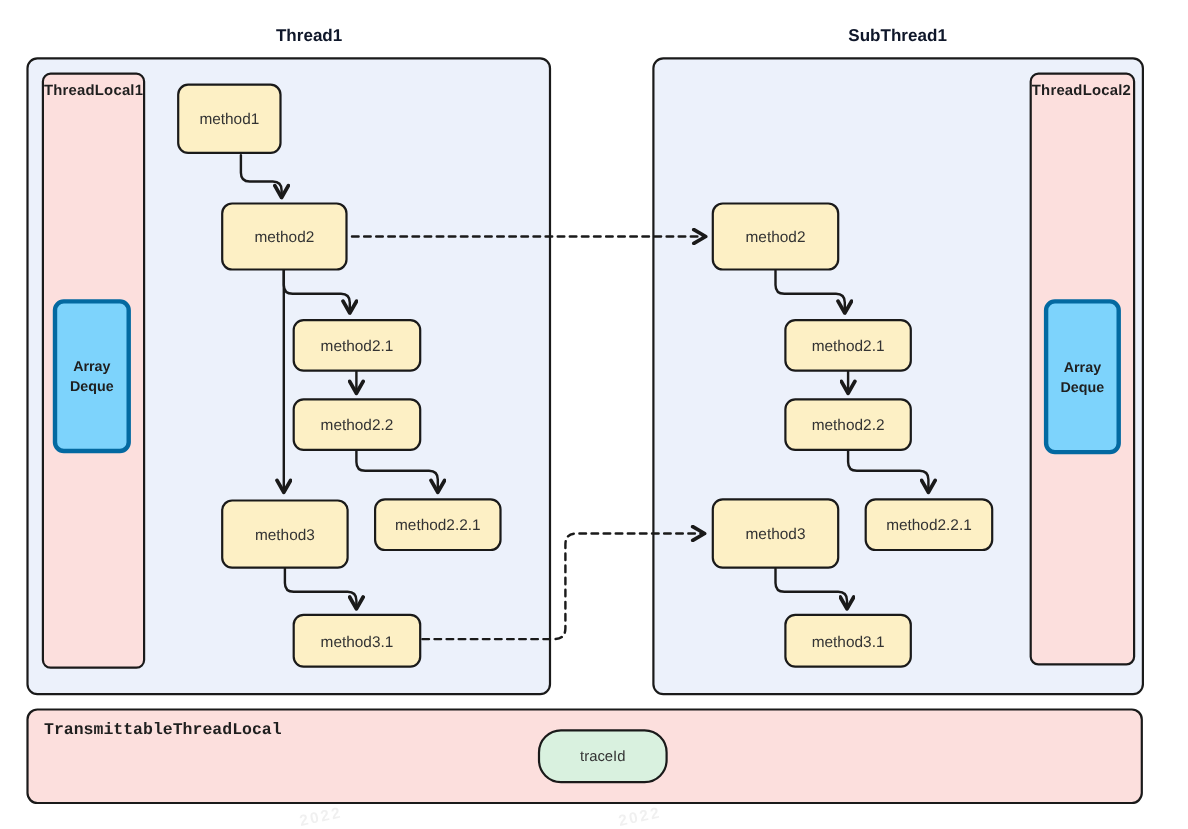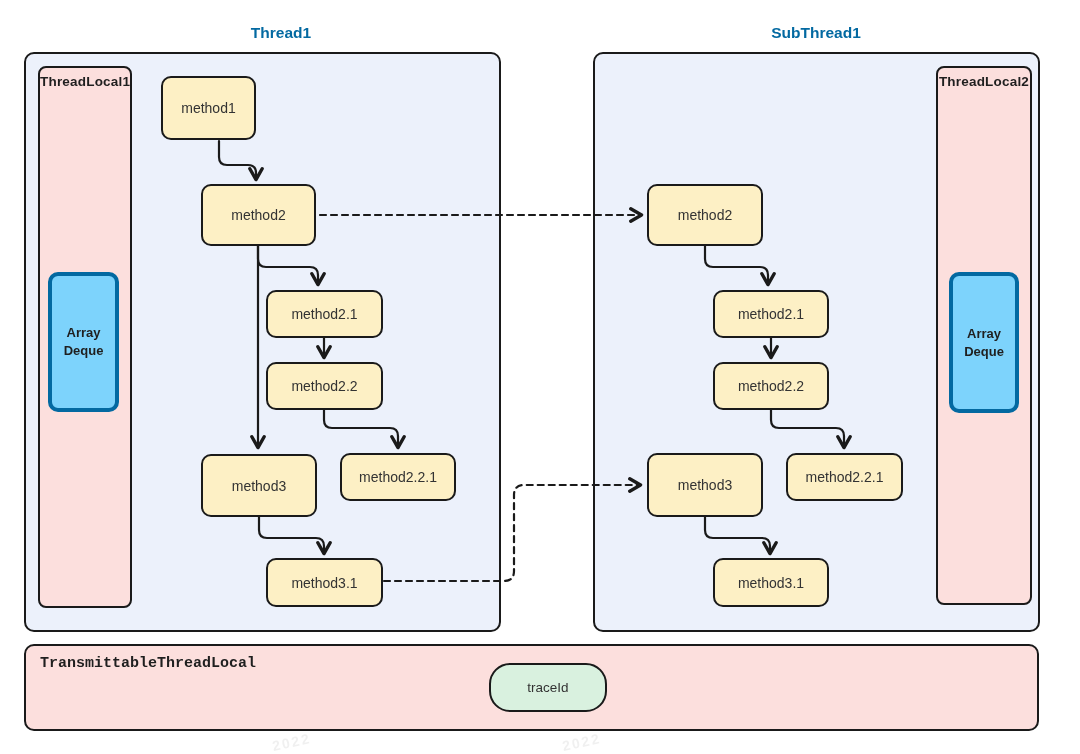--- a/index.html
+++ b/index.html
@@ -8,21 +8,21 @@
     font-family:"Liberation Sans","DejaVu Sans",sans-serif;color:#222;
   }
   .abs{position:absolute;box-sizing:border-box;}
   .thread-container{
     background:#ecf1fb;border:2px solid #1a1a1a;border-radius:10px;
   }
   .tl-container{
     background:#fcdfdd;border:2px solid #1a1a1a;border-radius:8px;
   }
   .tl-label{
-    position:absolute;top:6px;left:0;width:100%;text-align:center;
+    position:absolute;top:6px;left:0;width:100%;
     font-weight:700;font-size:13.5px;color:#1f1f1f;letter-spacing:.2px;
   }
   .mbox{
     background:#fdf0c5;border:2px solid #1a1a1a;border-radius:10px;
     display:flex;align-items:center;justify-content:center;
     font-size:14px;color:#333;
   }
   .deque{
     background:#7dd3fc;border:4px solid #0369a1;border-radius:10px;
     display:flex;align-items:center;justify-content:center;text-align:center;
@@ -34,21 +34,21 @@
   .ttl-label{
     position:absolute;left:14px;top:9px;font-weight:700;font-size:15px;color:#1f1f1f;
   }
   .trace{
     background:#d9f1df;border:2px solid #1a1a1a;border-radius:8px;
     display:flex;align-items:center;justify-content:center;
     font-size:13.5px;color:#333;
   }
   .thread-title{
     position:absolute;transform:translateX(-50%);top:24px;
-    font-weight:700;font-size:15.5px;color:#0369a1;white-space:nowrap;
+    font-weight:700;font-size:15.5px;color:#0f172a;white-space:nowrap;
   }
   .watermark{
     position:absolute;color:rgba(40,40,40,0.07);font-size:14px;
     transform:rotate(-12deg);letter-spacing:2px;font-weight:600;white-space:nowrap;
   }
   svg.arrows{position:absolute;left:0;top:0;pointer-events:none;}
   svg.arrows path{fill:none;stroke:#1a1a1a;stroke-width:2.2;stroke-linecap:round;stroke-linejoin:round;}
   svg.arrows path.dashed{stroke-dasharray:6 5;}
 </style>
 </head>

